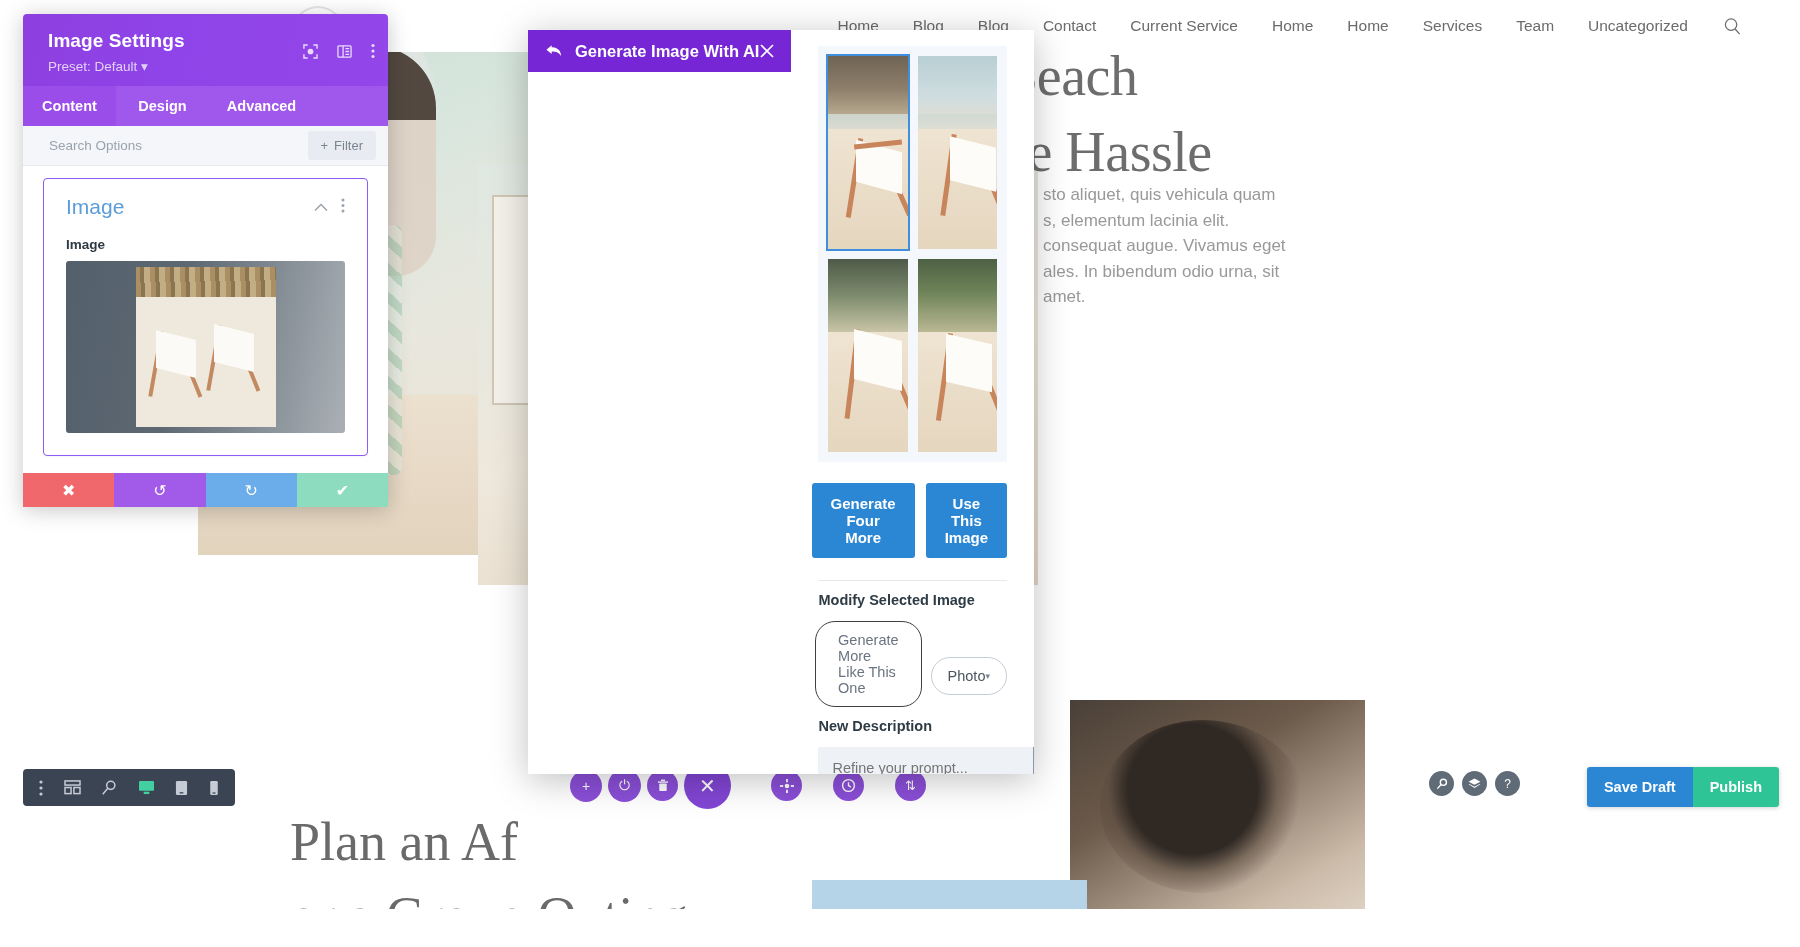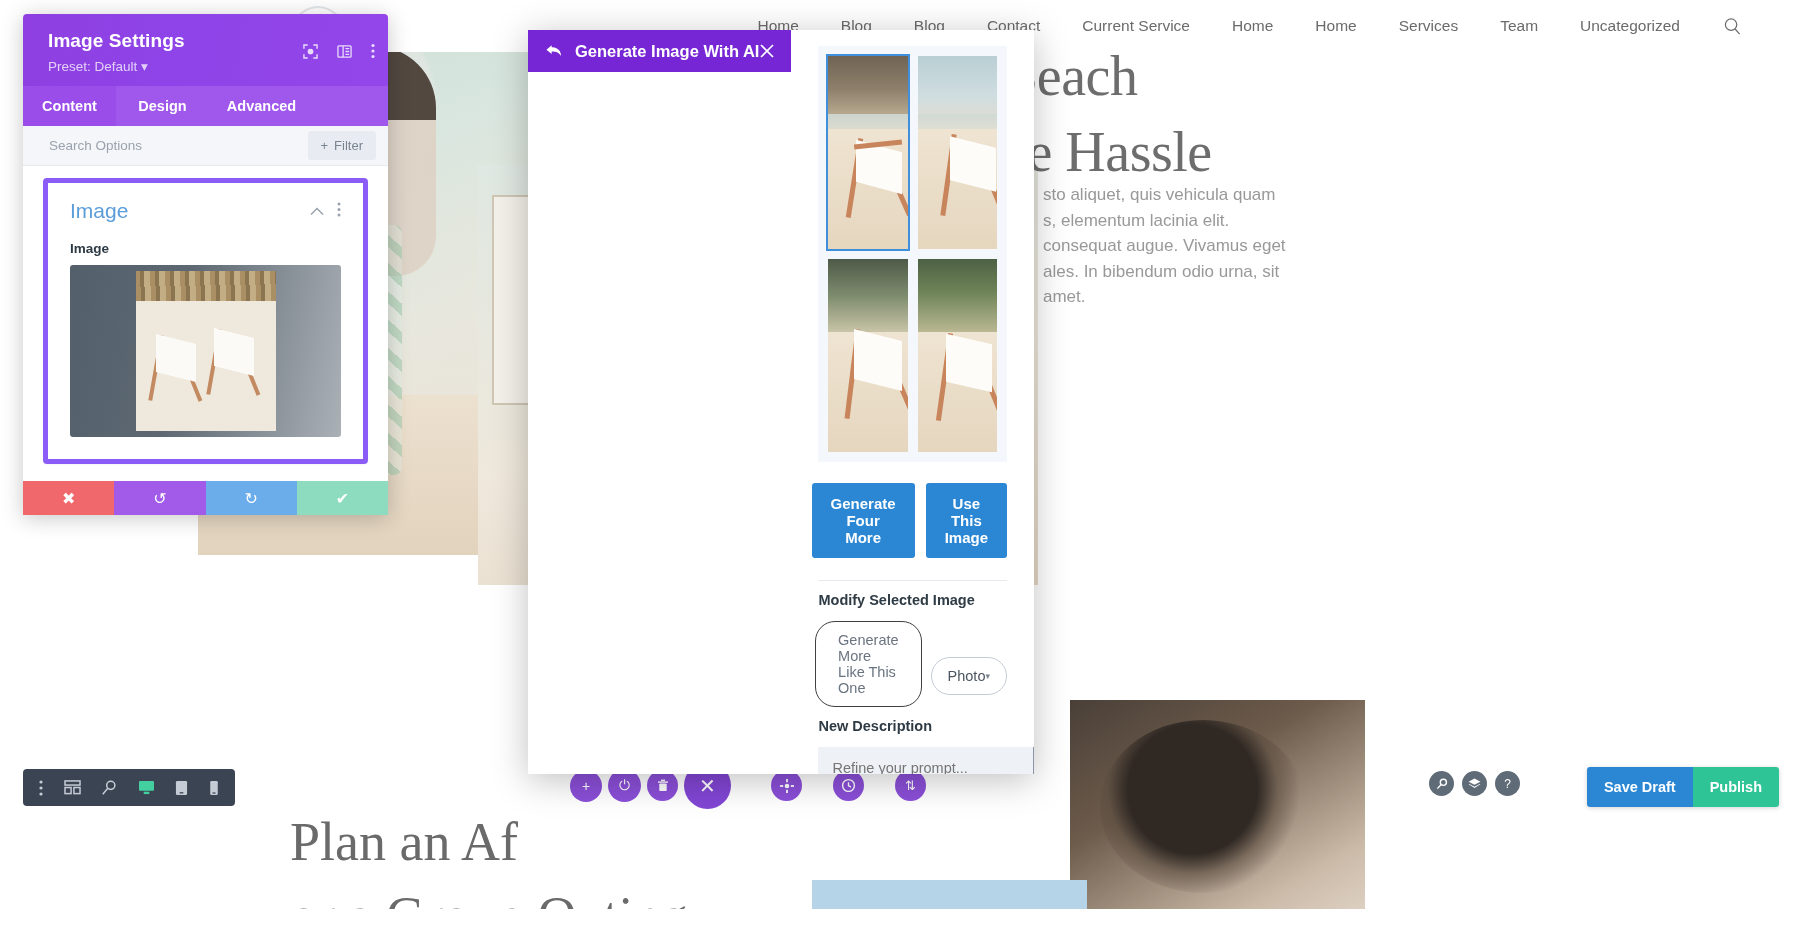--- a/index.html
+++ b/index.html
@@ -8,21 +8,21 @@
     overflow: hidden;
     font-family: "Liberation Sans", sans-serif;
     background: #ffffff;
   }
   .stage { position: relative; width: 1800px; height: 947px; overflow: hidden; background:#fff; }
 
   
   .site-nav {
     position: absolute; top: 0; left: 0; width: 1800px; height: 52px;
     background: #ffffff; display: flex; align-items: center;
-    justify-content: flex-end; padding-right: 58px; gap: 16px;
+    justify-content: flex-end; padding-right: 58px; gap: 8px;
     z-index: 1;
   }
   .site-nav .nav-item {
     font-size: 15.5px; color: #6b6b6b; padding: 0 13px; white-space: nowrap;
     font-family: "Liberation Sans", sans-serif;
   }
   .site-nav .nav-search { margin-left: 14px; color: #6b6b6b; display:flex; align-items:center;}
 
   .hero-head {
     position: absolute; left: 1000px; top: 38px; width: 700px;
@@ -120,21 +120,21 @@
     height: 40px; background:#f4f6f9; display:flex; align-items:center;
     padding: 0 12px 0 26px; border-bottom:1px solid #e7ebf0;
   }
   .sp-search .ph { font-size:13.5px; color:#9aa3ad; flex:1; }
   .sp-filter {
     background:#e8ecf2; color:#7a8490; font-size:13px; padding:7px 13px;
     border-radius:3px; display:flex; align-items:center; gap:6px;
   }
   .sp-body { padding: 0 0 0 0; background:#fff; }
   .sp-card {
-    margin: 12px 20px 0 20px; border:5px solid #8b5cf6; border-radius:4px;
+    margin: 12px 20px 0 20px; border:1px solid #8b5cf6; border-radius:4px;
     background:#fff; padding: 16px 22px 22px 22px;
     box-shadow: 0 1px 2px rgba(0,0,0,.04);
   }
   .sp-card-head { display:flex; align-items:center; justify-content:space-between; }
   .sp-card-title { color:#5b9dd9; font-size:21px; }
   .sp-card-tools { display:flex; align-items:center; gap:13px; color:#9aa3ad; }
   .sp-field-label { font-size:13.5px; color:#2e3b45; font-weight:bold; margin-top:18px; }
   .sp-image-box {
     margin-top: 9px; height: 172px;
     background: linear-gradient(100deg,#535f6b 0%, #5d6872 40%, #aab0b6 100%);

